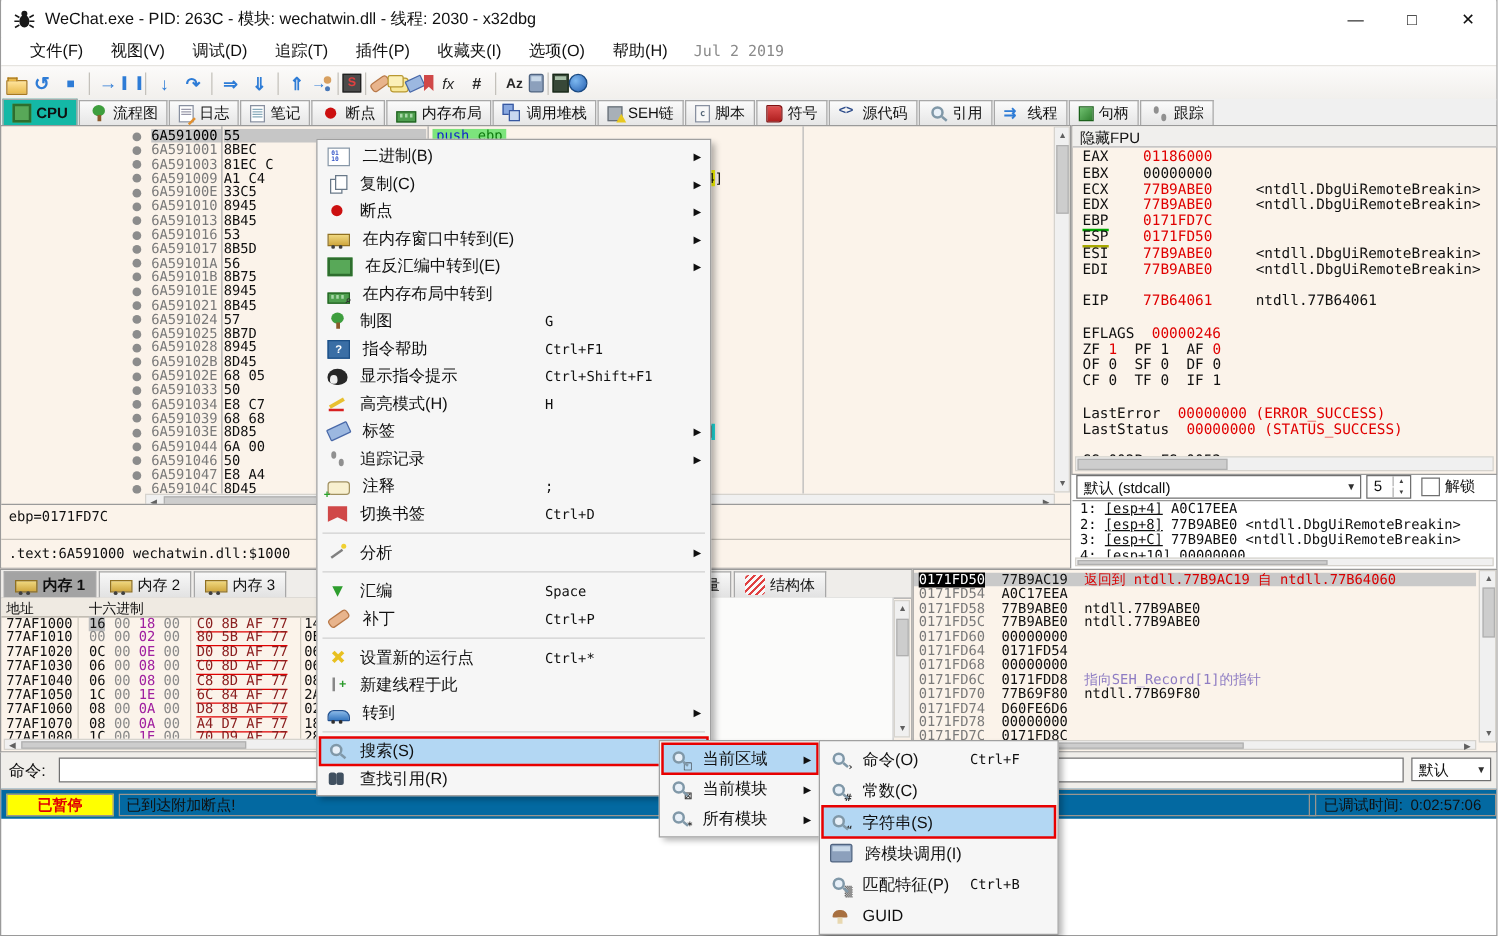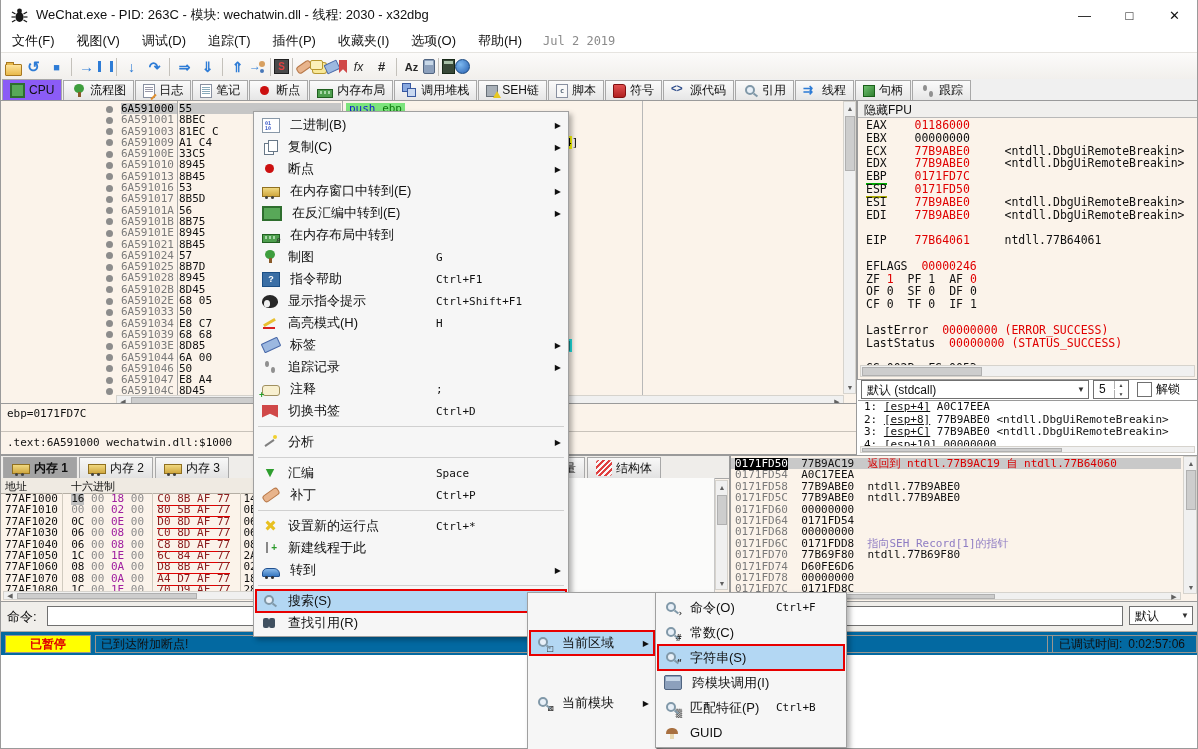--- a/index.html
+++ b/index.html
@@ -28,21 +28,21 @@
            border-bottom:1px solid #cfccc6;display:flex;align-items:center;padding-left:4px;}
   .tbi{width:23px;height:22px;display:inline-flex;align-items:center;justify-content:center;position:relative;}
   .tsep{width:1px;height:18px;background:#c4c1bb;margin:0 3px;display:inline-block;}
 
   
   #tabbar{position:absolute;left:1px;top:79px;right:1px;height:21px;background:#f0f0f0;
           border-bottom:1px solid #a8a8a8;display:flex;align-items:flex-end;}
   .tab{height:19px;display:inline-flex;align-items:center;padding:0 7px;margin-left:1px;
        border:1px solid #a8a8a8;border-bottom:none;background:linear-gradient(#fbfbfb,#e6e6e6);
        font-size:12px;white-space:nowrap;}
-  .tab.active{background:#8b5cf6;height:20px;font-weight:normal;}
+  .tab.active{background:#14b8a6;height:20px;font-weight:bold;}
   .tab .tlabel{margin-left:4px;}
   .ti{display:inline-block;width:15px;height:15px;position:relative;}
 
   
   .panel{position:absolute;background:#fbf3ea;border:1px solid #9a9a9a;box-sizing:border-box;}
   #disasm{left:0;top:100px;width:857px;height:355px;}
   #regs{left:857px;top:100px;width:341px;height:280px;}
   #mempanel{left:0;top:455px;width:418px;height:147px;}
   #watchpanel{left:418px;top:455px;width:312px;height:147px;}
   #stackpanel{left:730px;top:455px;width:468px;height:147px;}
@@ -150,21 +150,21 @@
   .menuitem{position:relative;height:22px;display:flex;align-items:center;padding:0 4px 0 6px;font-size:13px;white-space:nowrap;}
   .menuitem.hl{background:#b3d7f3;}
   .menuitem.redbox{outline:2px solid #e80000;outline-offset:-1px;z-index:2;}
   .mlabel{margin-left:10px;}
   .mshort{position:absolute;left:180px;font:11px "DejaVu Sans Mono",monospace;}
   .marrow{position:absolute;right:5px;font-size:8px;}
   .marrow::before{content:"▶";}
   .msep{height:1px;background:#d0d0d0;margin:4px 2px;}
   #menu-main{left:253px;top:111px;width:316px;}
   #menu-region{left:527px;top:592px;width:130px;z-index:51;}
-  #menu-region .menuitem{height:24px;margin-top:36px;}
+  #menu-region .menuitem{height:24px;}
   #menu-search{left:655px;top:592px;width:192px;z-index:52;}
   #menu-search .menuitem{height:25px;}
   #menu-search .mshort{left:118px;}
 
   
   .mi{display:inline-block;width:16px;height:16px;position:relative;flex:0 0 16px;}
   .mag-sub{position:absolute;right:-2px;bottom:-2px;font:bold 8px/8px "DejaVu Sans",sans-serif;color:#303030;font-style:normal;}
   .i-folder{width:15px;height:10px;background:linear-gradient(#ffe49c,#e8b94b);border:1px solid #a87820;
             border-radius:1px;position:relative;top:3px;}
   .i-folder::before{content:"";position:absolute;top:-3px;left:0;width:6px;height:2px;background:#e8b94b;
@@ -267,21 +267,21 @@
   </svg>
   <span id="title-text">WeChat.exe - PID: 263C - 模块: wechatwin.dll - 线程: 2030 - x32dbg</span>
   <div id="wincontrols">
     <span class="winbtn">—</span>
     <span class="winbtn">□</span>
     <span class="winbtn">✕</span>
   </div>
 </div>
 
 <div id="menubar">
-  <span id="menubar-items" style="display:flex;">
+  <span id="menubar-items" style="display:flex;padding-left:12px;">
       <span class="mbitem">文件(F)</span>
       <span class="mbitem">视图(V)</span>
       <span class="mbitem">调试(D)</span>
       <span class="mbitem">追踪(T)</span>
       <span class="mbitem">插件(P)</span>
       <span class="mbitem">收藏夹(I)</span>
       <span class="mbitem">选项(O)</span>
       <span class="mbitem">帮助(H)</span>
     </span>
   <span id="build-date">Jul 2 2019</span>

